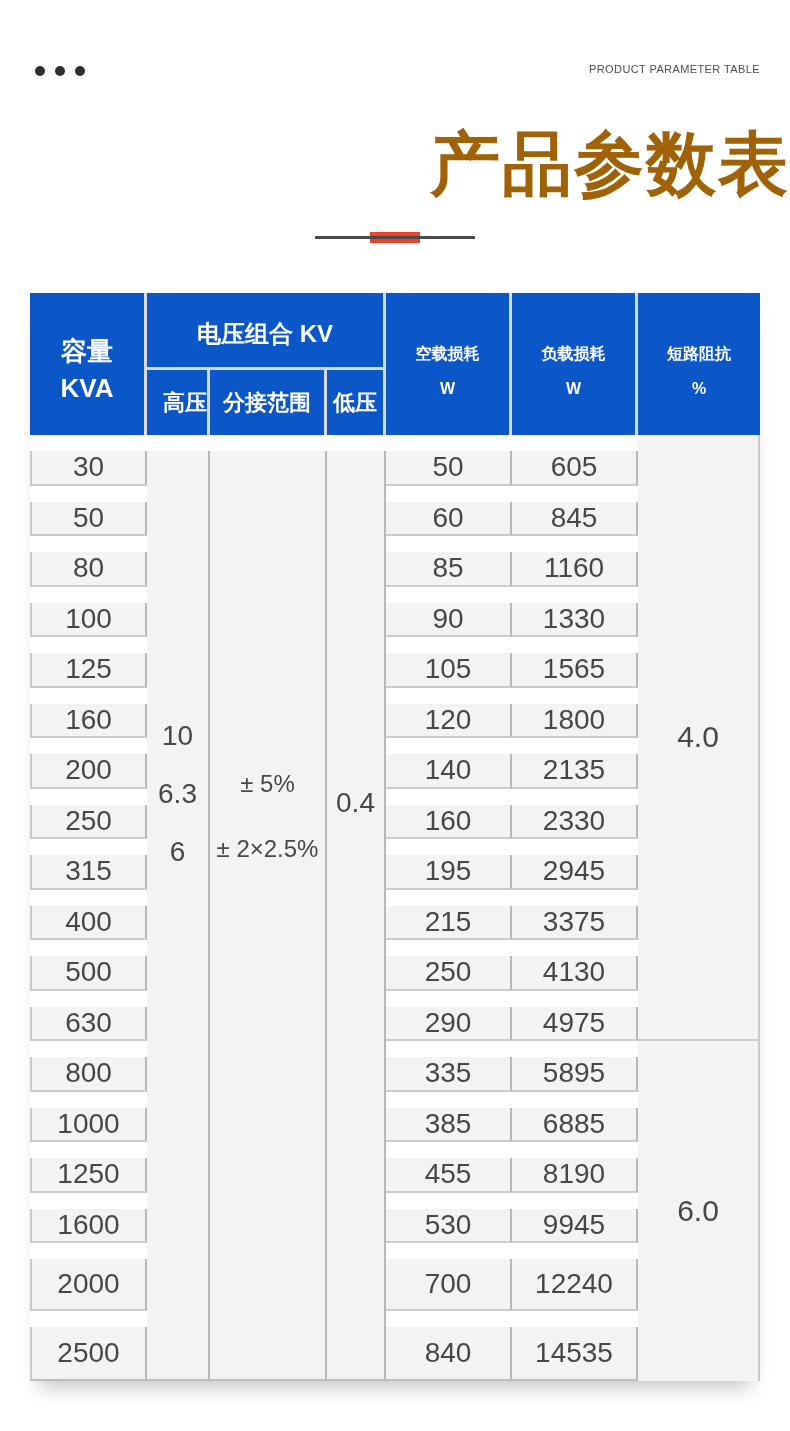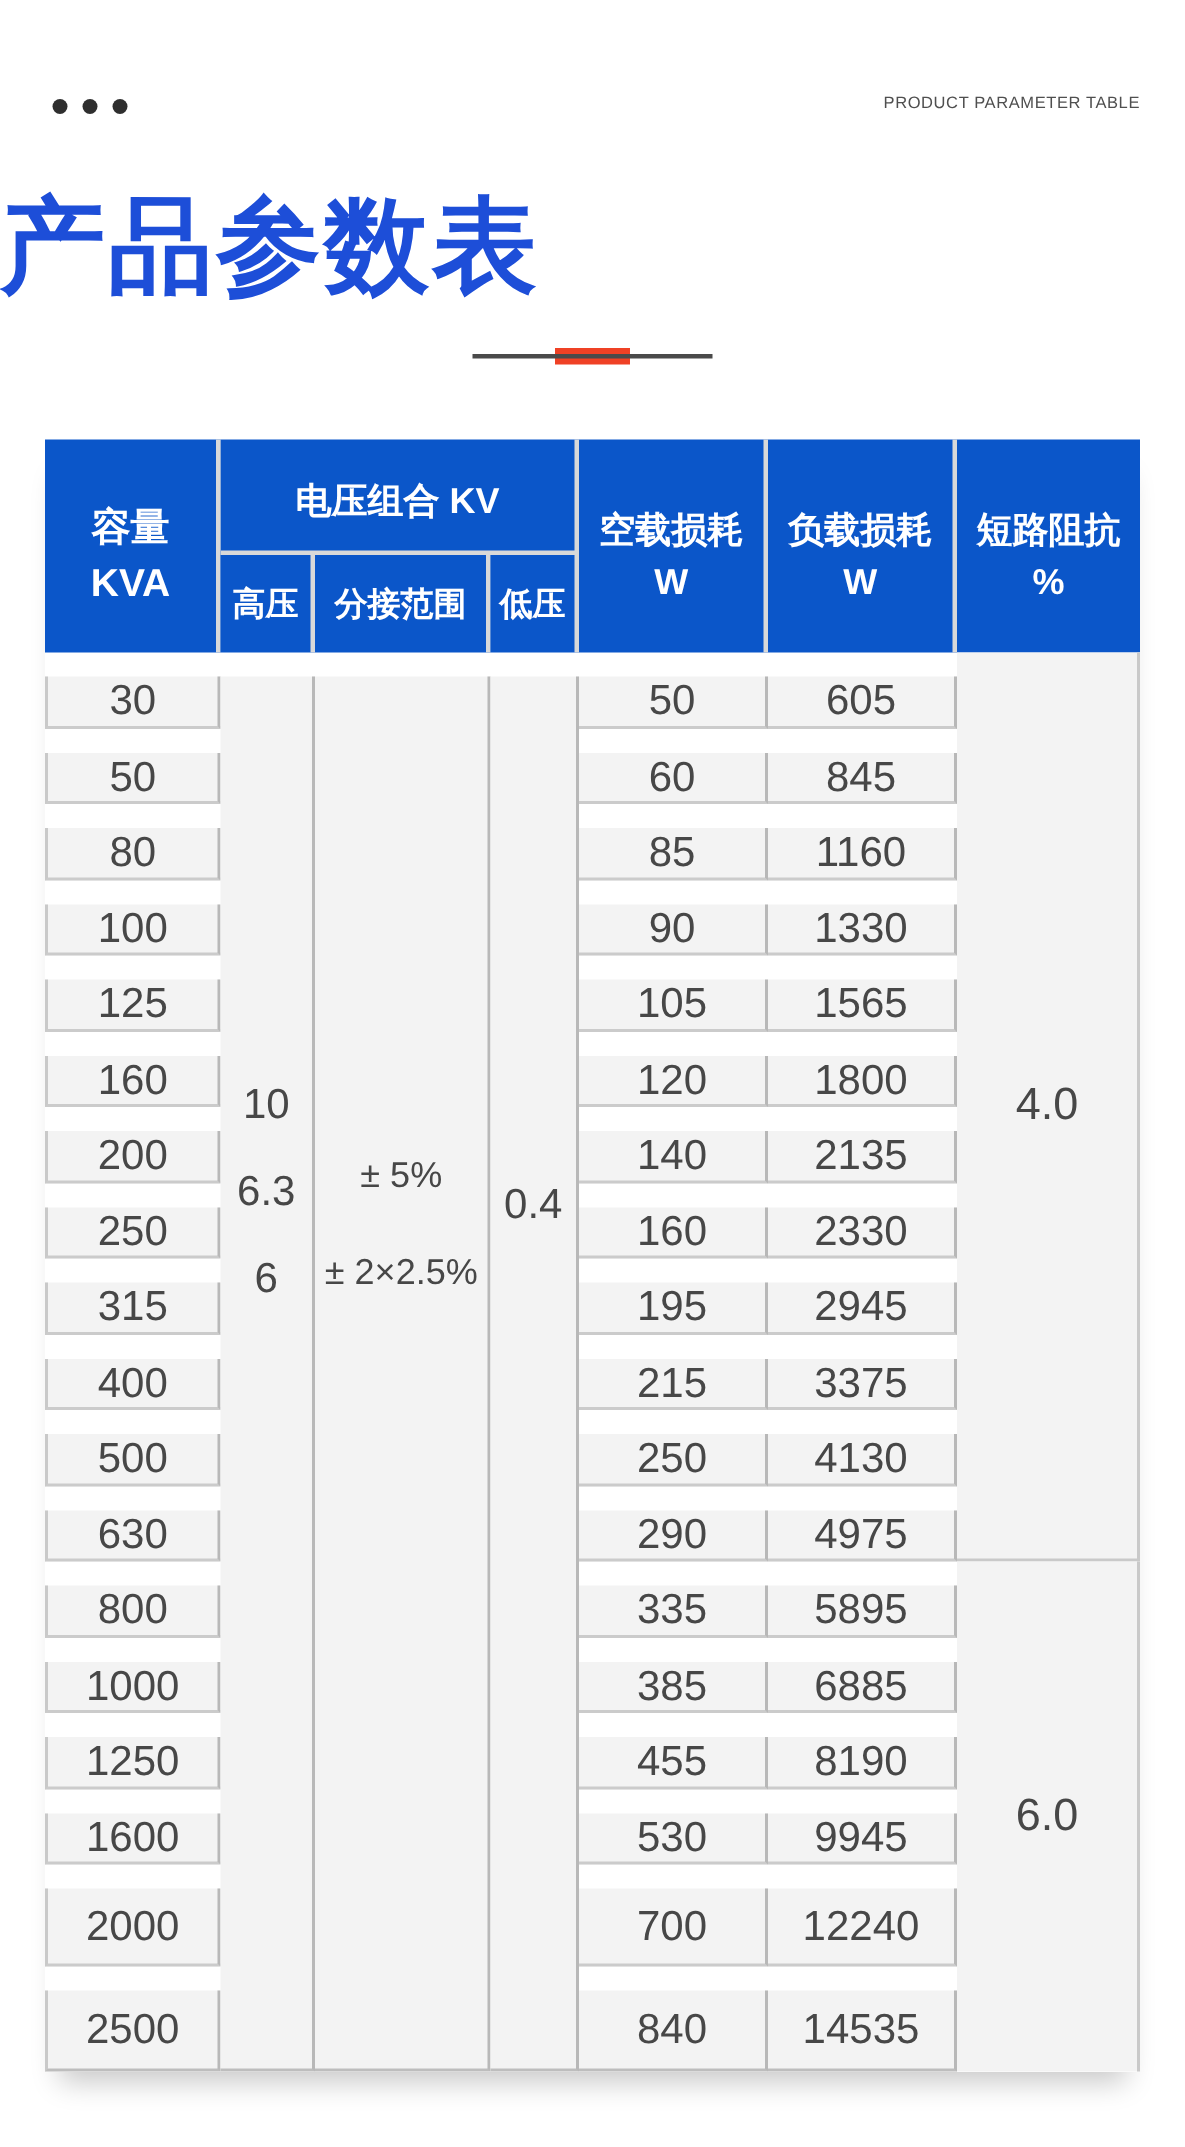--- a/index.html
+++ b/index.html
@@ -13,21 +13,21 @@
   .dots { position:absolute; left:0; top:6px; display:flex; gap:10px; }
   .dots i { width:10px; height:10px; border-radius:50%; background:#2f2f2f; display:block; }
   .subtitle {
     position:absolute; right:0; top:3px; font-size:11px; color:#4f4f4f;
     letter-spacing:0.4px;
     padding-left:28px;
   }
   
   .title {
     position:absolute; top:124px; left:0; width:100%;
-    text-align:left; font-size:70px; font-weight:800; color:#1d4ed8;
+    text-align:right; font-size:70px; font-weight:800; color:#a16207;
     letter-spacing:2px; line-height:80px;
   }
   
   .divider { position:absolute; top:232px; left:50%; transform:translateX(-50%);
     width:160px; height:11px; }
   .divider .red { position:absolute; left:55px; top:0; width:50px; height:11px;
     background:#ef4125; z-index:1; }
   .divider .line { position:absolute; left:0; right:0; top:4px; height:3px;
     background:#4a4a4a; z-index:2; }
   
@@ -40,24 +40,24 @@
   }
   
   .h {
     background:#0b56c9; color:#ffffff; font-weight:bold;
     display:flex; flex-direction:column; align-items:center; justify-content:center;
     text-align:center;
   }
   .hsr { border-right:3px solid #d9d9d9; }
   .h-cap   { grid-column:1; grid-row:1/3; font-size:26px; line-height:37px; padding-top:12px; }
   .h-combo { grid-column:2/5; grid-row:1; font-size:24px; border-bottom:3px solid #d9d9d9; padding-top:8px; }
-  .h-hv    { grid-column:2; grid-row:2; font-size:22px; }
+  .h-hv    { grid-column:2; grid-row:2; font-size:22px;align-items:flex-end; }
   .h-tap   { grid-column:3; grid-row:2; font-size:22px; }
   .h-lv    { grid-column:4; grid-row:2; font-size:22px; }
-  .h-2l    { font-size:24px; line-height:35px; padding-top:14px; }
+  .h-2l    { font-size:16px; line-height:35px; padding-top:14px; }
   .h-noload { grid-column:5; grid-row:1/3; }
   .h-load   { grid-column:6; grid-row:1/3; }
   .h-imp    { grid-column:7; grid-row:1/3; }
   
   .b {
     background:#f3f3f3; color:#474747; font-size:28px;
     display:flex; align-items:center; justify-content:center;
   }
   .c1 { grid-column:1; border-left:2px solid #c9c9c9; }
   .c5 { grid-column:5; }

